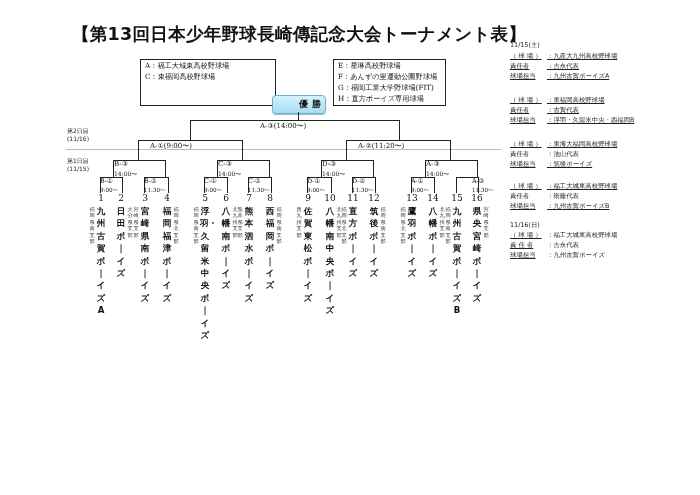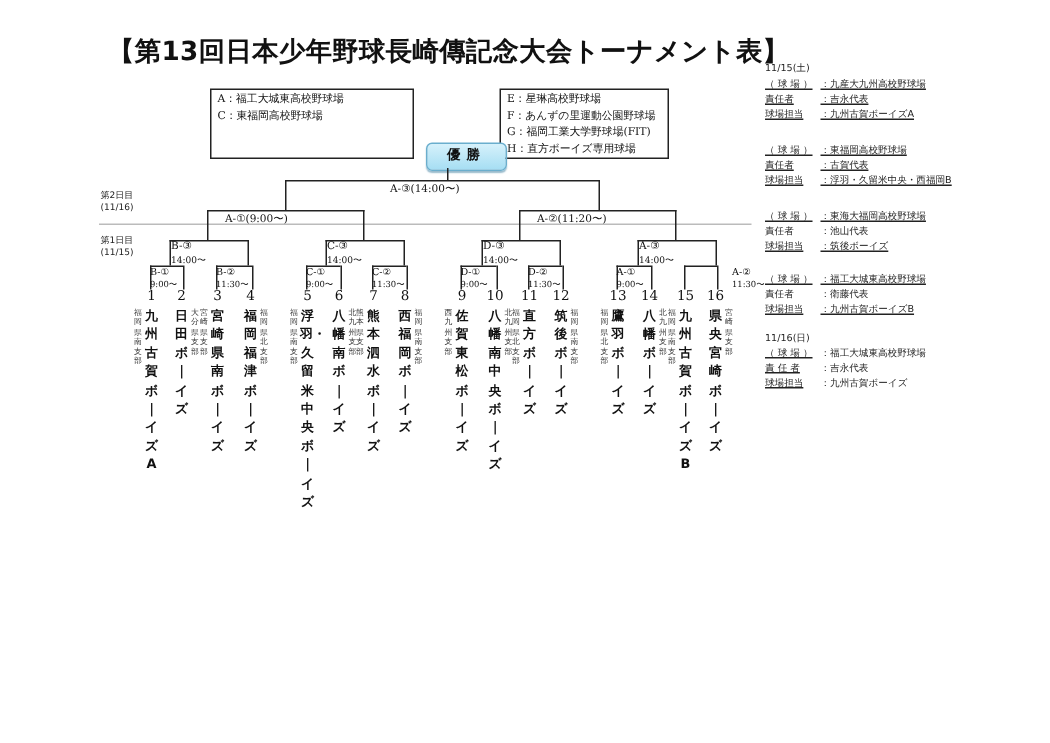--- a/index.html
+++ b/index.html
@@ -1,21 +1,21 @@
 <!DOCTYPE html>
 <html><head>
 <meta charset="utf-8">
 <style>
   html, body { margin:0; padding:0; background:#ffffff; }
   body { width:700px; height:495px; position:relative; overflow:hidden; font-family:"DejaVu Serif", serif; color:#111; }
   .abs { position:absolute; }
   .title { left:72px; top:22px; font-family:"DejaVu Sans", sans-serif; font-size:17.5px; font-weight:bold; letter-spacing:0.3px; white-space:nowrap; color:#111; }
   .venue-box { border:1.2px solid #222; background:#fff; font-size:7.2px; line-height:11px; padding:0 4px; box-sizing:border-box; }
   .venue-box div { white-space:nowrap; }
-  .champ { left:284px; top:95px; width:52px; height:17px; background:linear-gradient(#d6f1fb,#a6def3); border:1px solid #6aaecd; border-radius:4px; font-family:"DejaVu Sans", sans-serif; font-weight:bold; font-size:9px; text-align:center; line-height:17px; letter-spacing:4px; color:#111; box-shadow:0 1px 1px #9bc; }
+  .champ { left:272px; top:95px; width:52px; height:17px; background:linear-gradient(#d6f1fb,#a6def3); border:1px solid #6aaecd; border-radius:4px; font-family:"DejaVu Sans", sans-serif; font-weight:bold; font-size:9px; text-align:right; line-height:17px; letter-spacing:4px; color:#111; box-shadow:0 1px 1px #9bc; }
   .ln { position:absolute; background:#222; }
   .h { height:1px; }
   .v { width:1px; }
   .lbl { position:absolute; font-size:7px; white-space:nowrap; text-align:left; }
   .day { position:absolute; font-family:"DejaVu Sans", sans-serif; font-size:6px; line-height:8px; color:#222; }
   .sep { position:absolute; left:66px; top:149px; width:435px; height:1px; background:#bbb; }
   .num { position:absolute; font-size:9px; width:12px; text-align:center; }
   .team { position:absolute; font-family:"DejaVu Sans", sans-serif; font-weight:bold; font-size:8.6px; line-height:12.4px; width:10px; text-align:center; }
   .region { position:absolute; font-family:"DejaVu Sans", sans-serif; font-size:5.2px; line-height:6.4px; width:6px; text-align:center; color:#333; }
   .info { position:absolute; left:510px; font-family:"DejaVu Sans", sans-serif; font-size:6.4px; line-height:10px; white-space:nowrap; color:#222; }
@@ -144,21 +144,21 @@
     <div class="ln" style="left:411px;top:177px;width:23px;height:1px;"></div>
     <div class="ln" style="left:411px;top:177px;width:1px;height:16px;"></div>
     <div class="ln" style="left:434px;top:177px;width:1px;height:16px;"></div>
     <div class="lbl" style="left:411px;top:177px;width:23px;line-height:8.5px;font-size:6.4px;">
       <div>A-①</div>
       <div style="font-size:5.6px">9:00〜</div>
     </div>
     <div class="ln" style="left:456px;top:177px;width:22px;height:1px;"></div>
     <div class="ln" style="left:456px;top:177px;width:1px;height:16px;"></div>
     <div class="ln" style="left:478px;top:177px;width:1px;height:16px;"></div>
-    <div class="lbl" style="left:456px;top:177px;width:22px;line-height:8.5px;font-size:6.4px;padding-left:32px;">
+    <div class="lbl" style="left:440px;top:177px;width:22px;line-height:8.5px;font-size:6.4px;padding-left:32px;">
       <div>A-②</div>
       <div style="font-size:5.6px">11:30〜</div>
     </div>
   </div>
 
 <div class="info" style="top:40px;">11/15(土)</div>
 
 <div class="info" style="top:51px;">
   <div><span class="k u">（ 球 場 ）</span><span class="u">：九産大九州高校野球場</span></div>
   <div><span class="k u">責任者</span><span class="u">：吉永代表</span></div>

